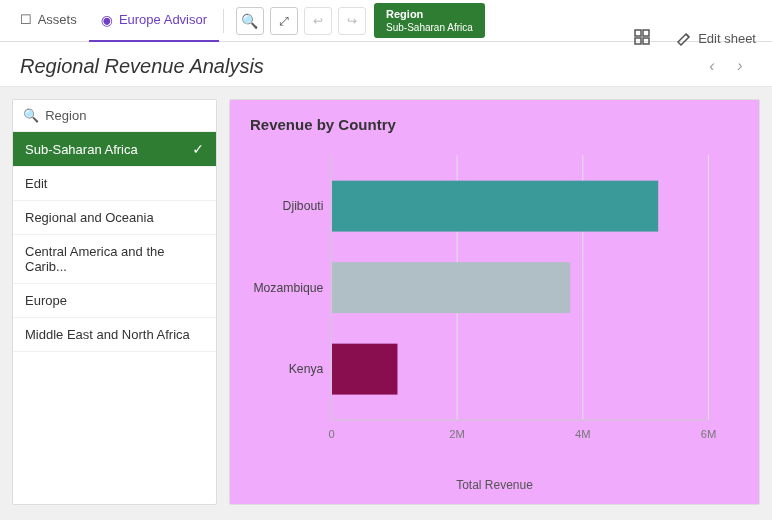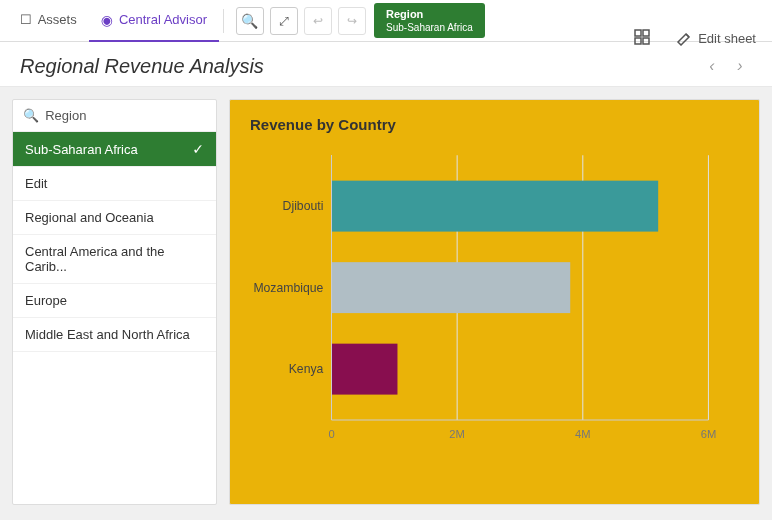--- a/index.html
+++ b/index.html
@@ -186,21 +186,21 @@
     .region-item.selected .check-icon {
       color: #fff;
     }
     .check-icon {
       font-size: 14px;
     }
 
     
     .chart-container {
       flex: 1;
-      background: #eab308;
+      background: #f0abfc;
       border: 1px solid #ddd;
       border-radius: 2px;
       padding: 16px 20px 12px 20px;
       display: flex;
       flex-direction: column;
     }
     .chart-title {
       font-size: 15px;
       font-weight: 600;
       color: #333;
@@ -223,21 +223,21 @@
 <body>
 
 <div class="top-nav">
   <div class="nav-tab">
     <span style="font-size:13px;">☐</span>
     <span>Assets</span>
   </div>
 
   <div class="nav-tab active">
     <span style="color:#6c3fc5; font-size:14px;">◉</span>
-    <span>Central Advisor</span>
+    <span>Europe Advisor</span>
   </div>
 
   <div class="nav-divider"></div>
 
   <div class="nav-tools">
     <div class="tool-btn">
       <span>🔍</span>
     </div>
     <div class="tool-btn">
       <span style="font-size:12px;">⤢</span>
@@ -328,16 +328,17 @@
             <text x="450" y="288" text-anchor="middle" font-size="11" fill="#777">6M</text>
             <rect x="80" y="35" width="320.6666666666667" height="50" fill="#3a9a9a"></rect>
             <text x="72" y="64" text-anchor="end" font-size="12" fill="#444">Djibouti</text>
             <rect x="80" y="115" width="234.33333333333331" height="50" fill="#b0bec5"></rect>
             <text x="72" y="144" text-anchor="end" font-size="12" fill="#444">Mozambique</text>
             <rect x="80" y="195" width="64.75" height="50" fill="#880e4f"></rect>
             <text x="72" y="224" text-anchor="end" font-size="12" fill="#444">Kenya</text>
             <line x1="80" y1="10" x2="80" y2="270" stroke="#ccc" stroke-width="1"></line>
             <line x1="80" y1="270" x2="450" y2="270" stroke="#ccc" stroke-width="1"></line>
           </svg></div>
+      <div style="text-align:center; font-size:12px; color:#555; margin-top:4px;">Total Revenue</div>
     </div>
   </div>
 
 </div>
 
 </body></html>

